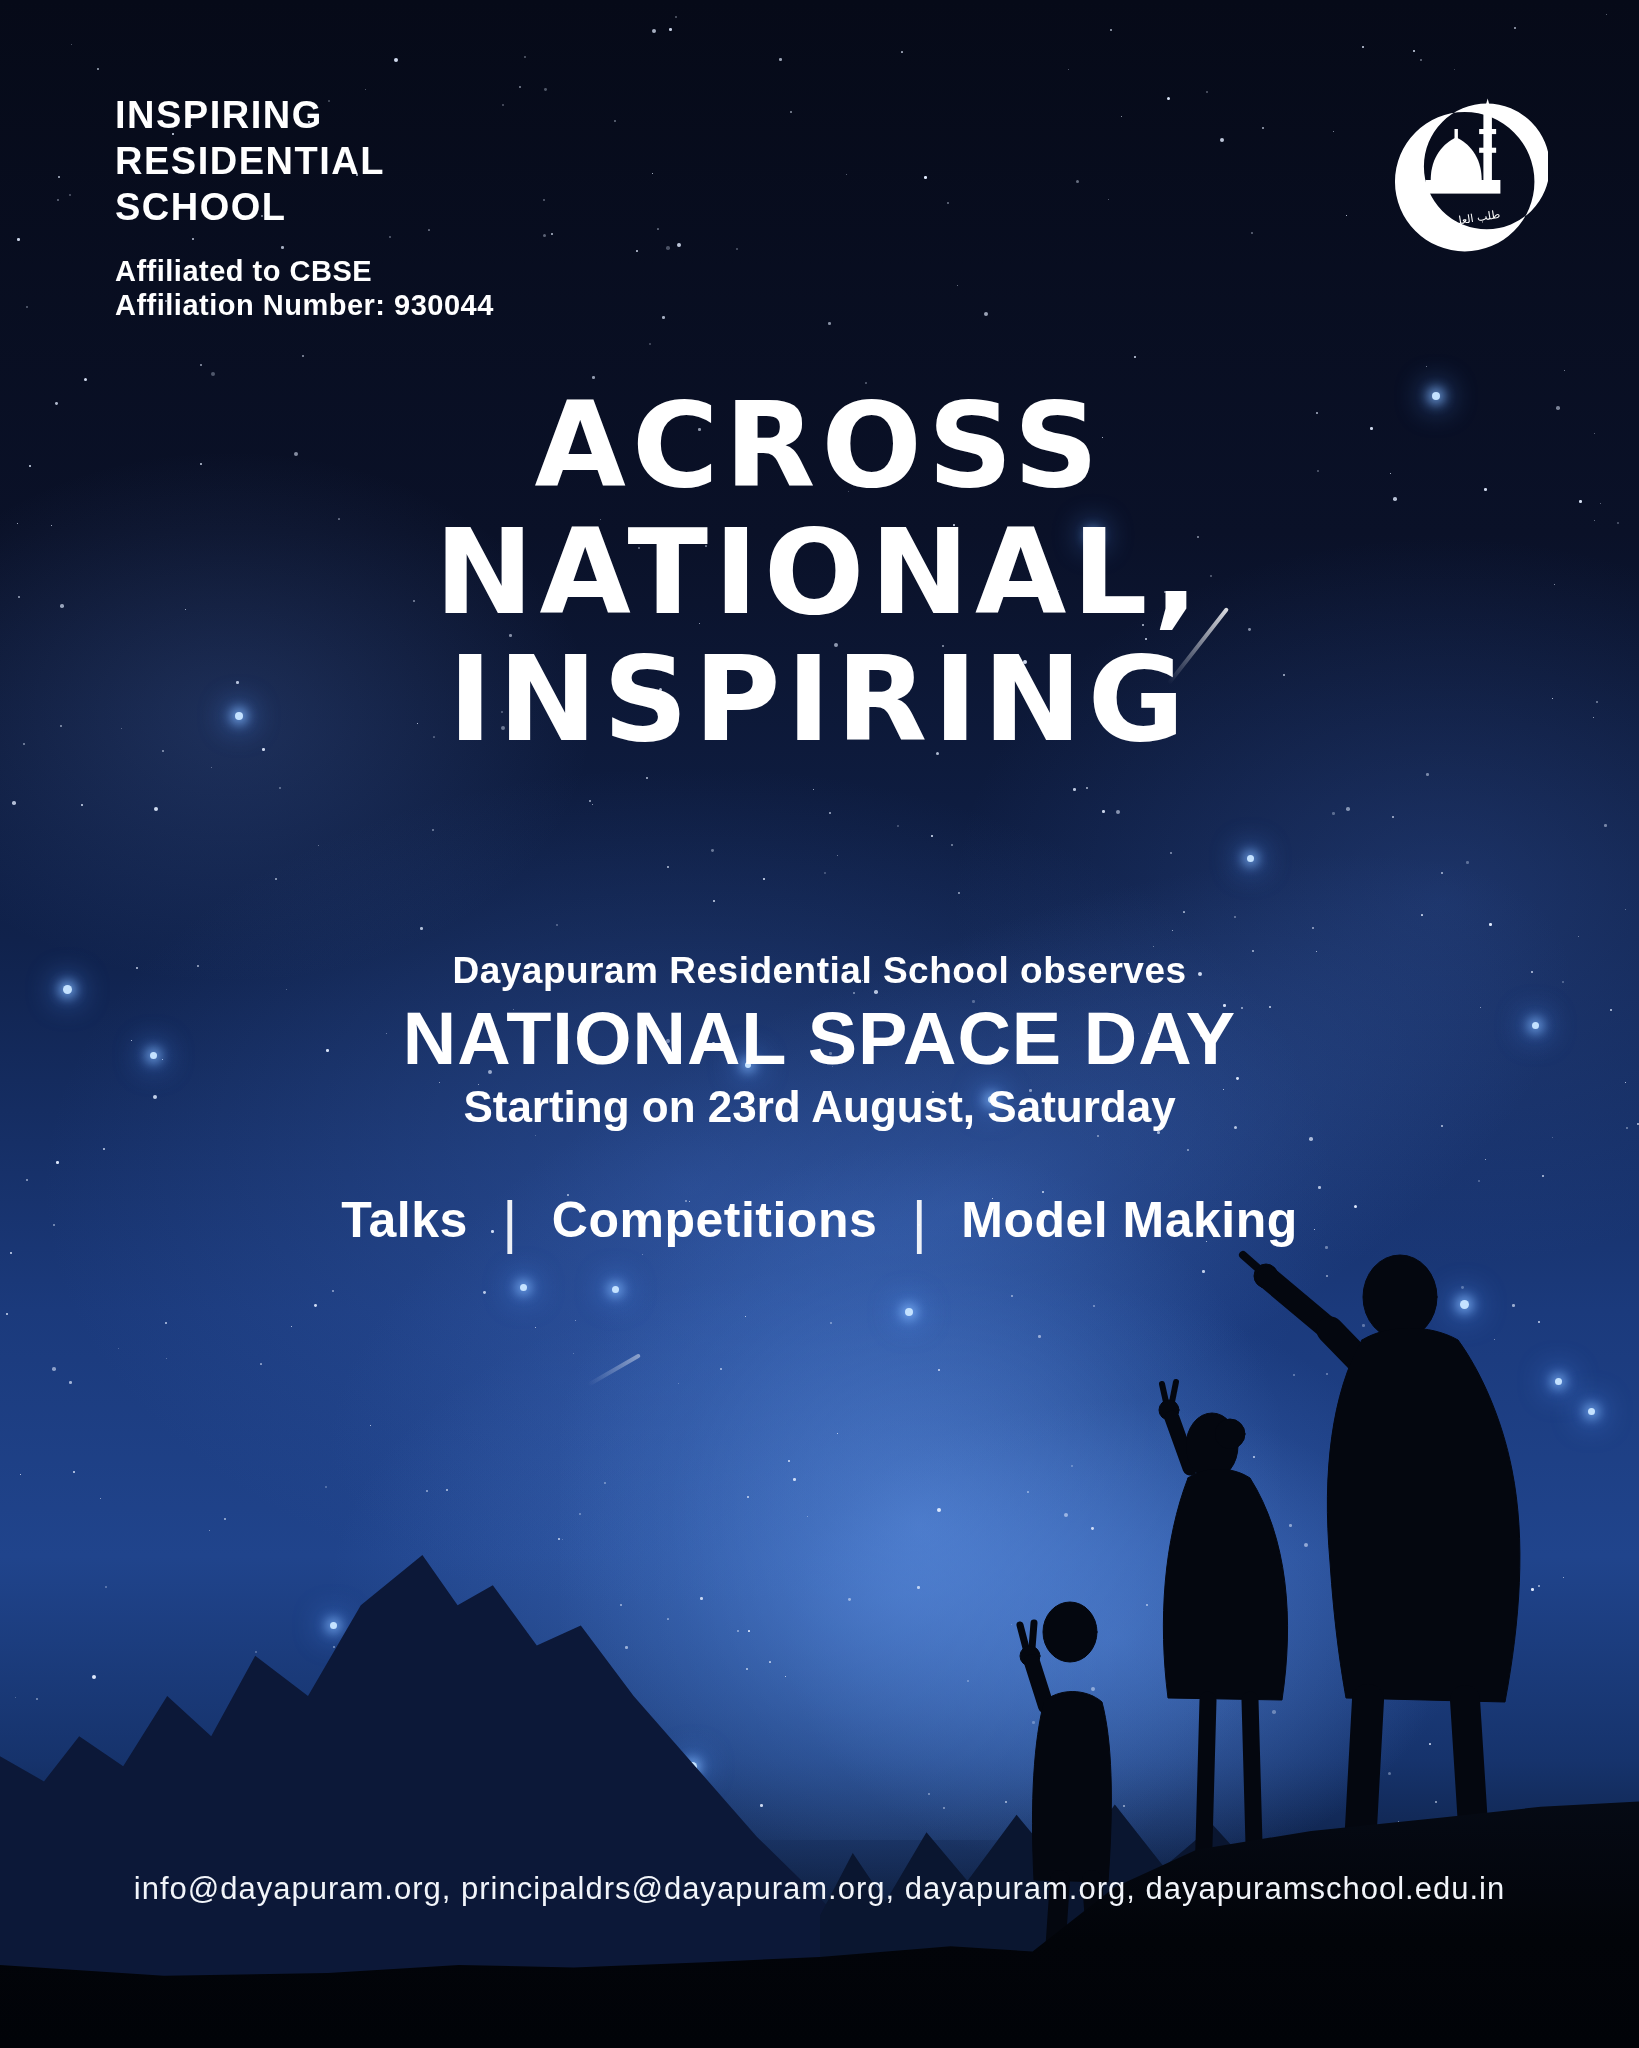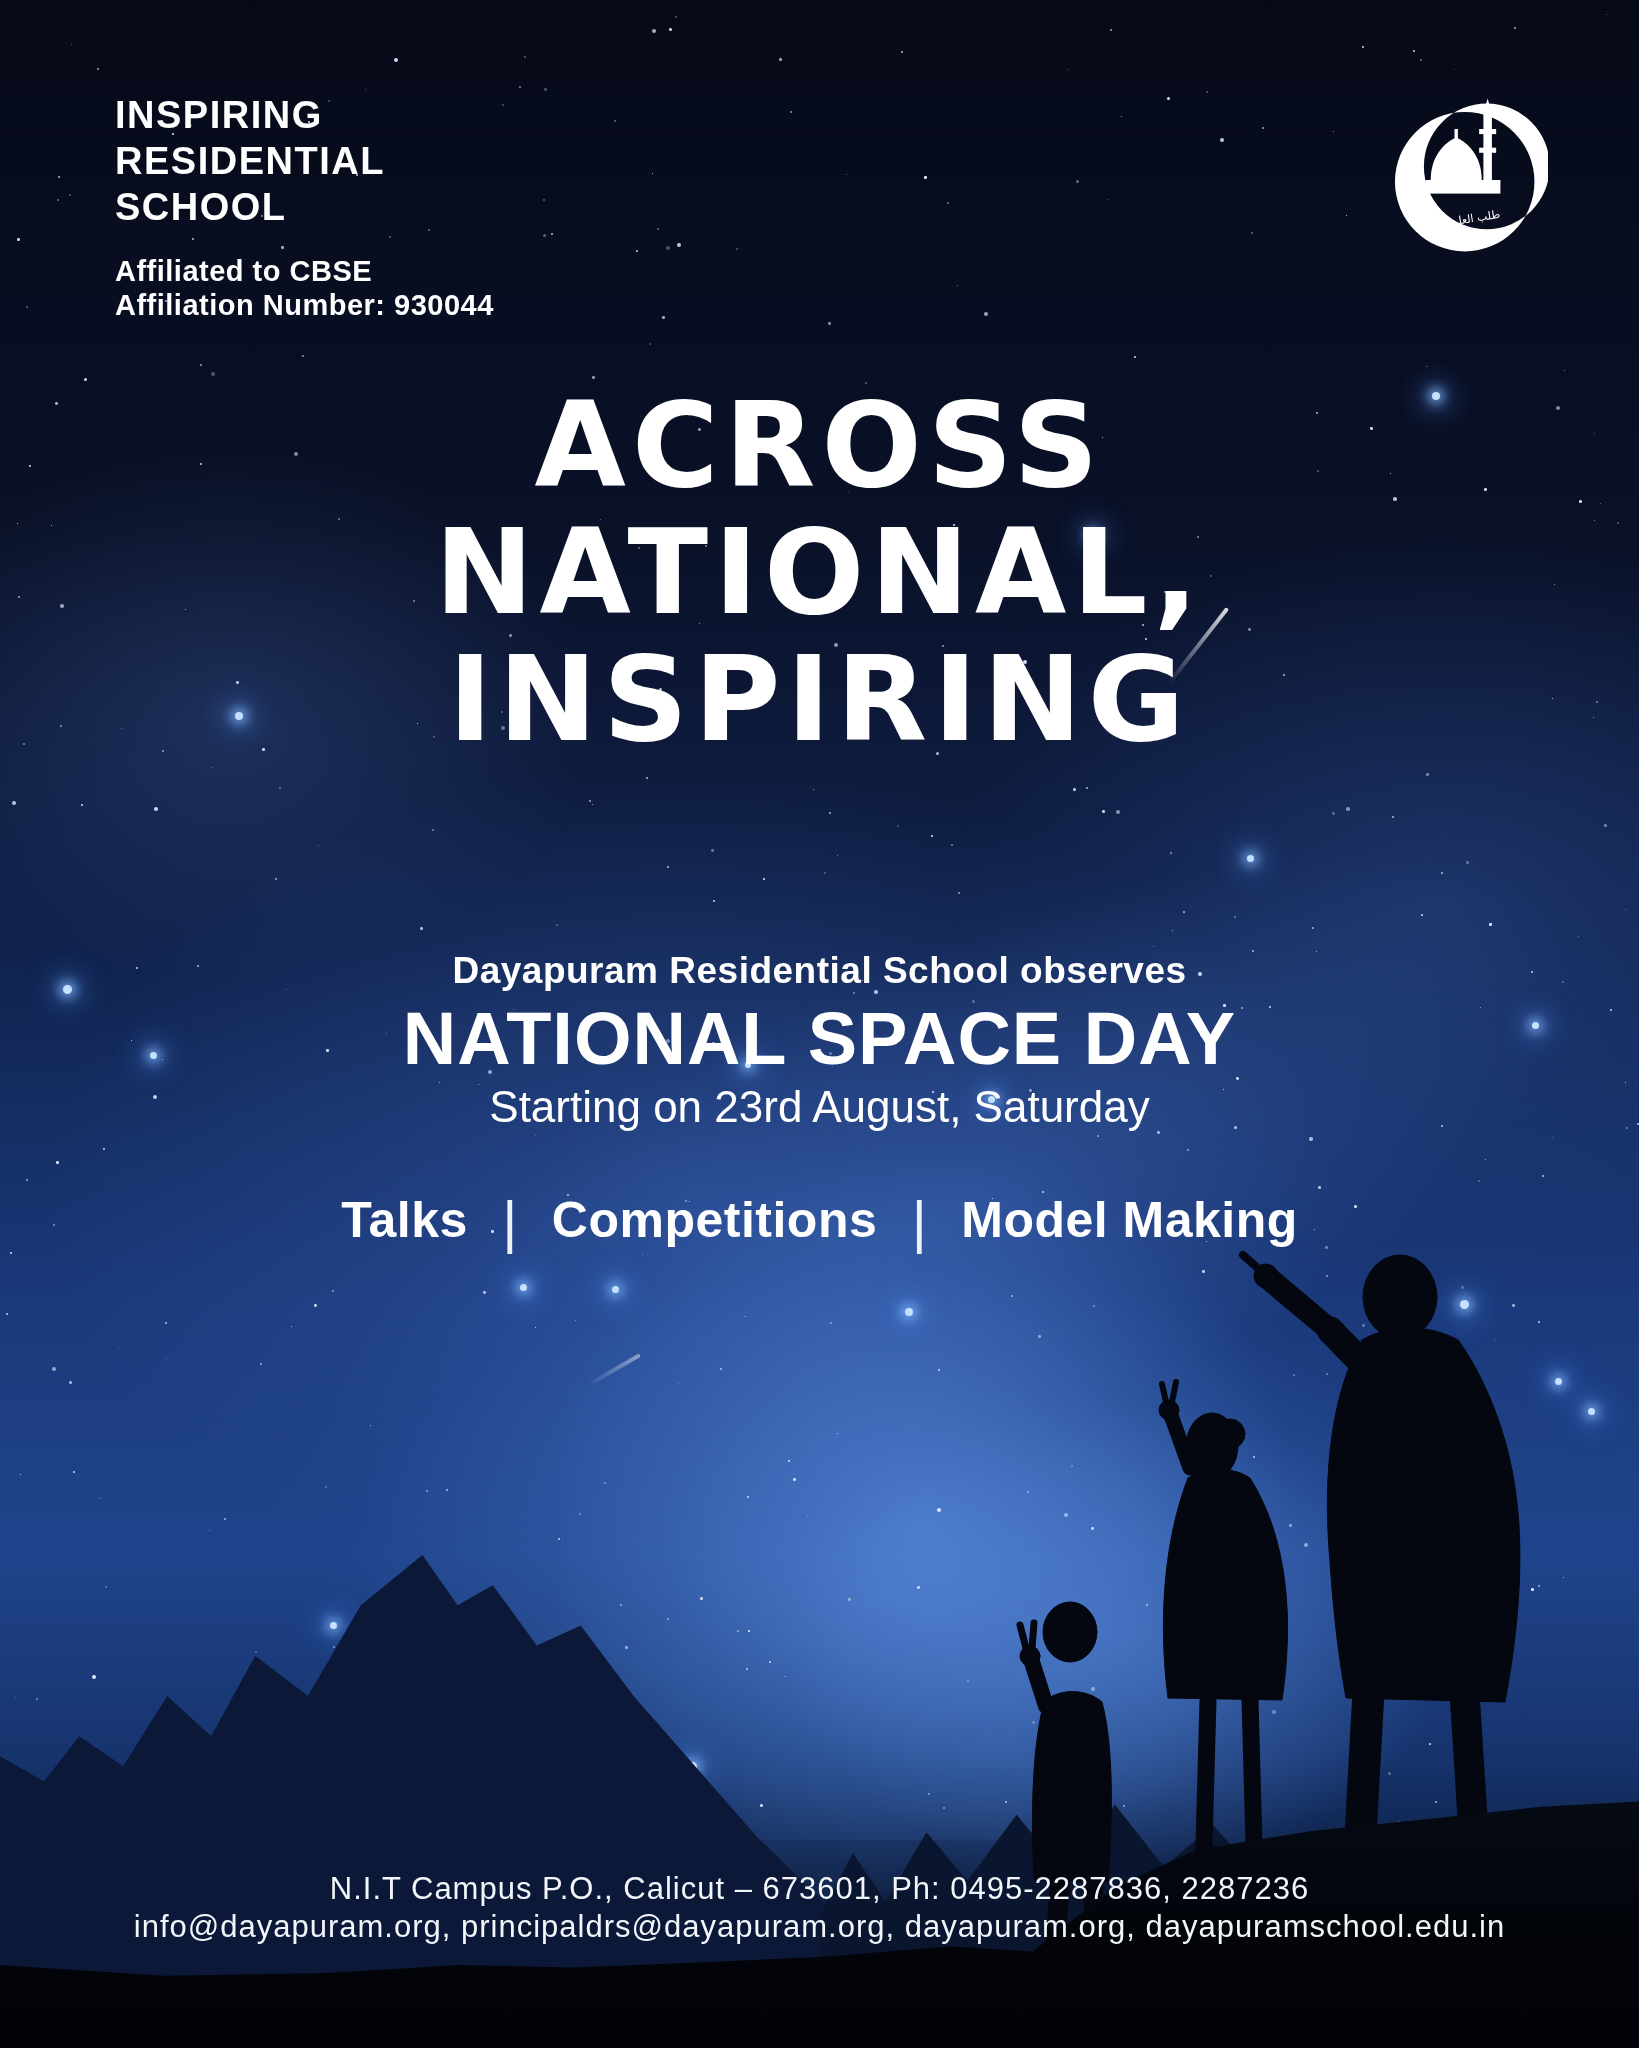--- a/index.html
+++ b/index.html
@@ -55,21 +55,21 @@
 
   .title-block { position:absolute; left:0; top:382px; width:100%; text-align:center;
     color:#ffffff; font-family:"DejaVu Sans", sans-serif; font-weight:800;
     font-size:118px; line-height:127px; letter-spacing:6px; }
 
   .observes { position:absolute; left:0; top:950px; width:100%; text-align:center;
     color:#fff; font-weight:700; font-size:37px; letter-spacing:0.5px; }
   .event-name { position:absolute; left:0; top:996px; width:100%; text-align:center;
     color:#fff; font-weight:800; font-size:74px; letter-spacing:1px; }
   .date-line { position:absolute; left:0; top:1082px; width:100%; text-align:center;
-    color:#fff; font-weight:400; font-size:44px; }
+    color:#fff; font-weight:700; font-size:44px; }
 
   .activities { position:absolute; left:0; top:1186px; width:100%; text-align:center; color:#fff; }
   .activity { font-weight:700; font-size:50px; letter-spacing:0.5px; vertical-align:middle; }
   .sep { font-weight:400; font-size:58px; opacity:.92; margin:0 30px; vertical-align:middle; position:relative; top:2px; }
 
   .footer { position:absolute; left:0; top:1870px; width:100%; text-align:center;
     color:#f2f5fa; font-weight:400; font-size:31px; line-height:38px; letter-spacing:1px; }
 </style>
 </head>
 <body>
@@ -617,17 +617,16 @@
 
   <div class="activities">
     <span class="activity">Talks</span>
     <span class="sep">|</span>
     <span class="activity">Competitions</span>
     <span class="sep">|</span>
     <span class="activity">Model Making</span>
   </div>
 
   <div class="footer">
-    <div>N.I.T Campus P.O., Calicut – 673601, Ph: 0495-2287836, 2287236</div>
     <div>info@dayapuram.org, principaldrs@dayapuram.org, dayapuram.org, dayapuramschool.edu.in</div>
   </div>
 
 </div>
 
 </body></html>

